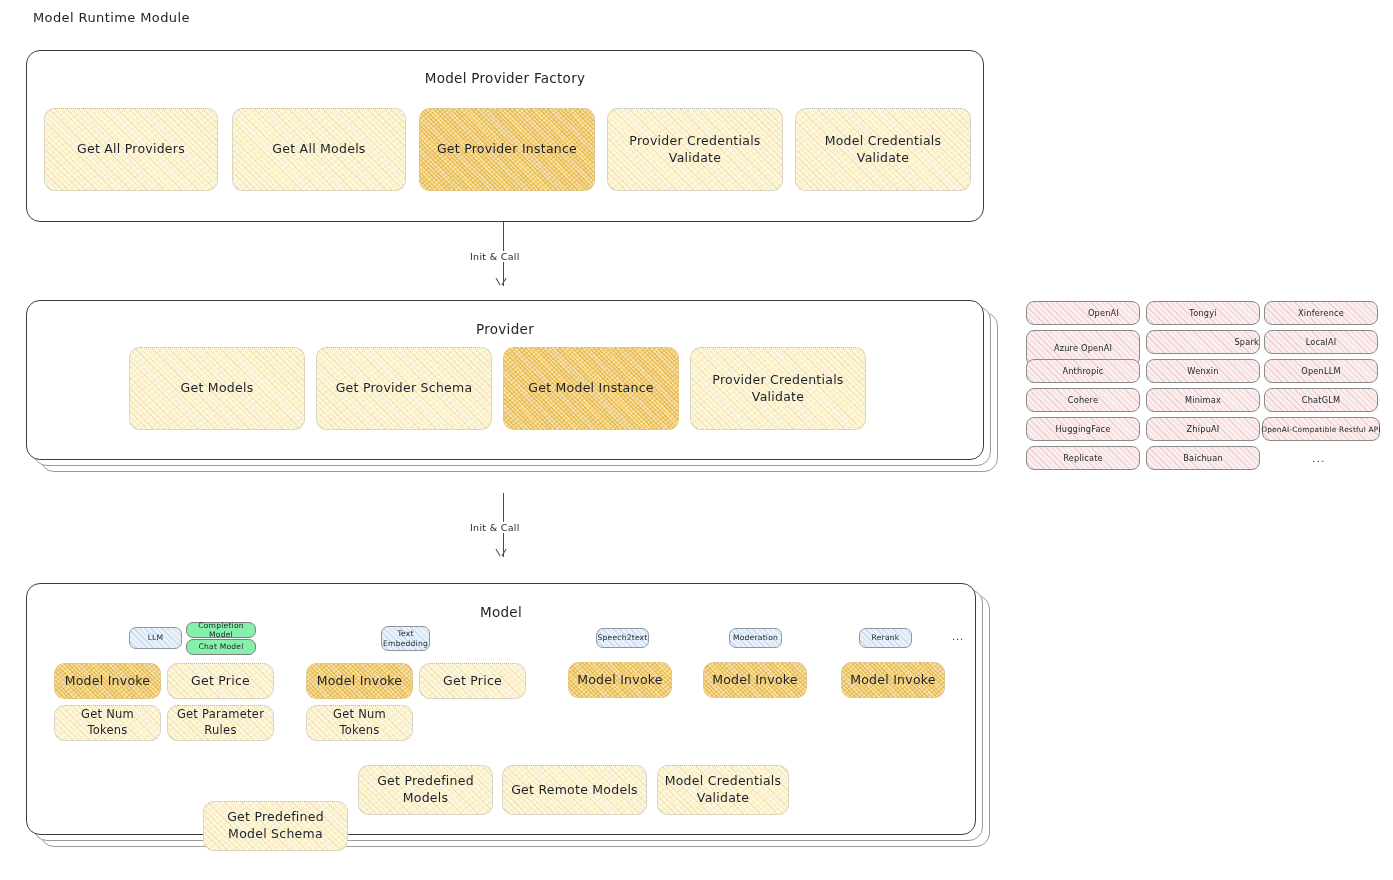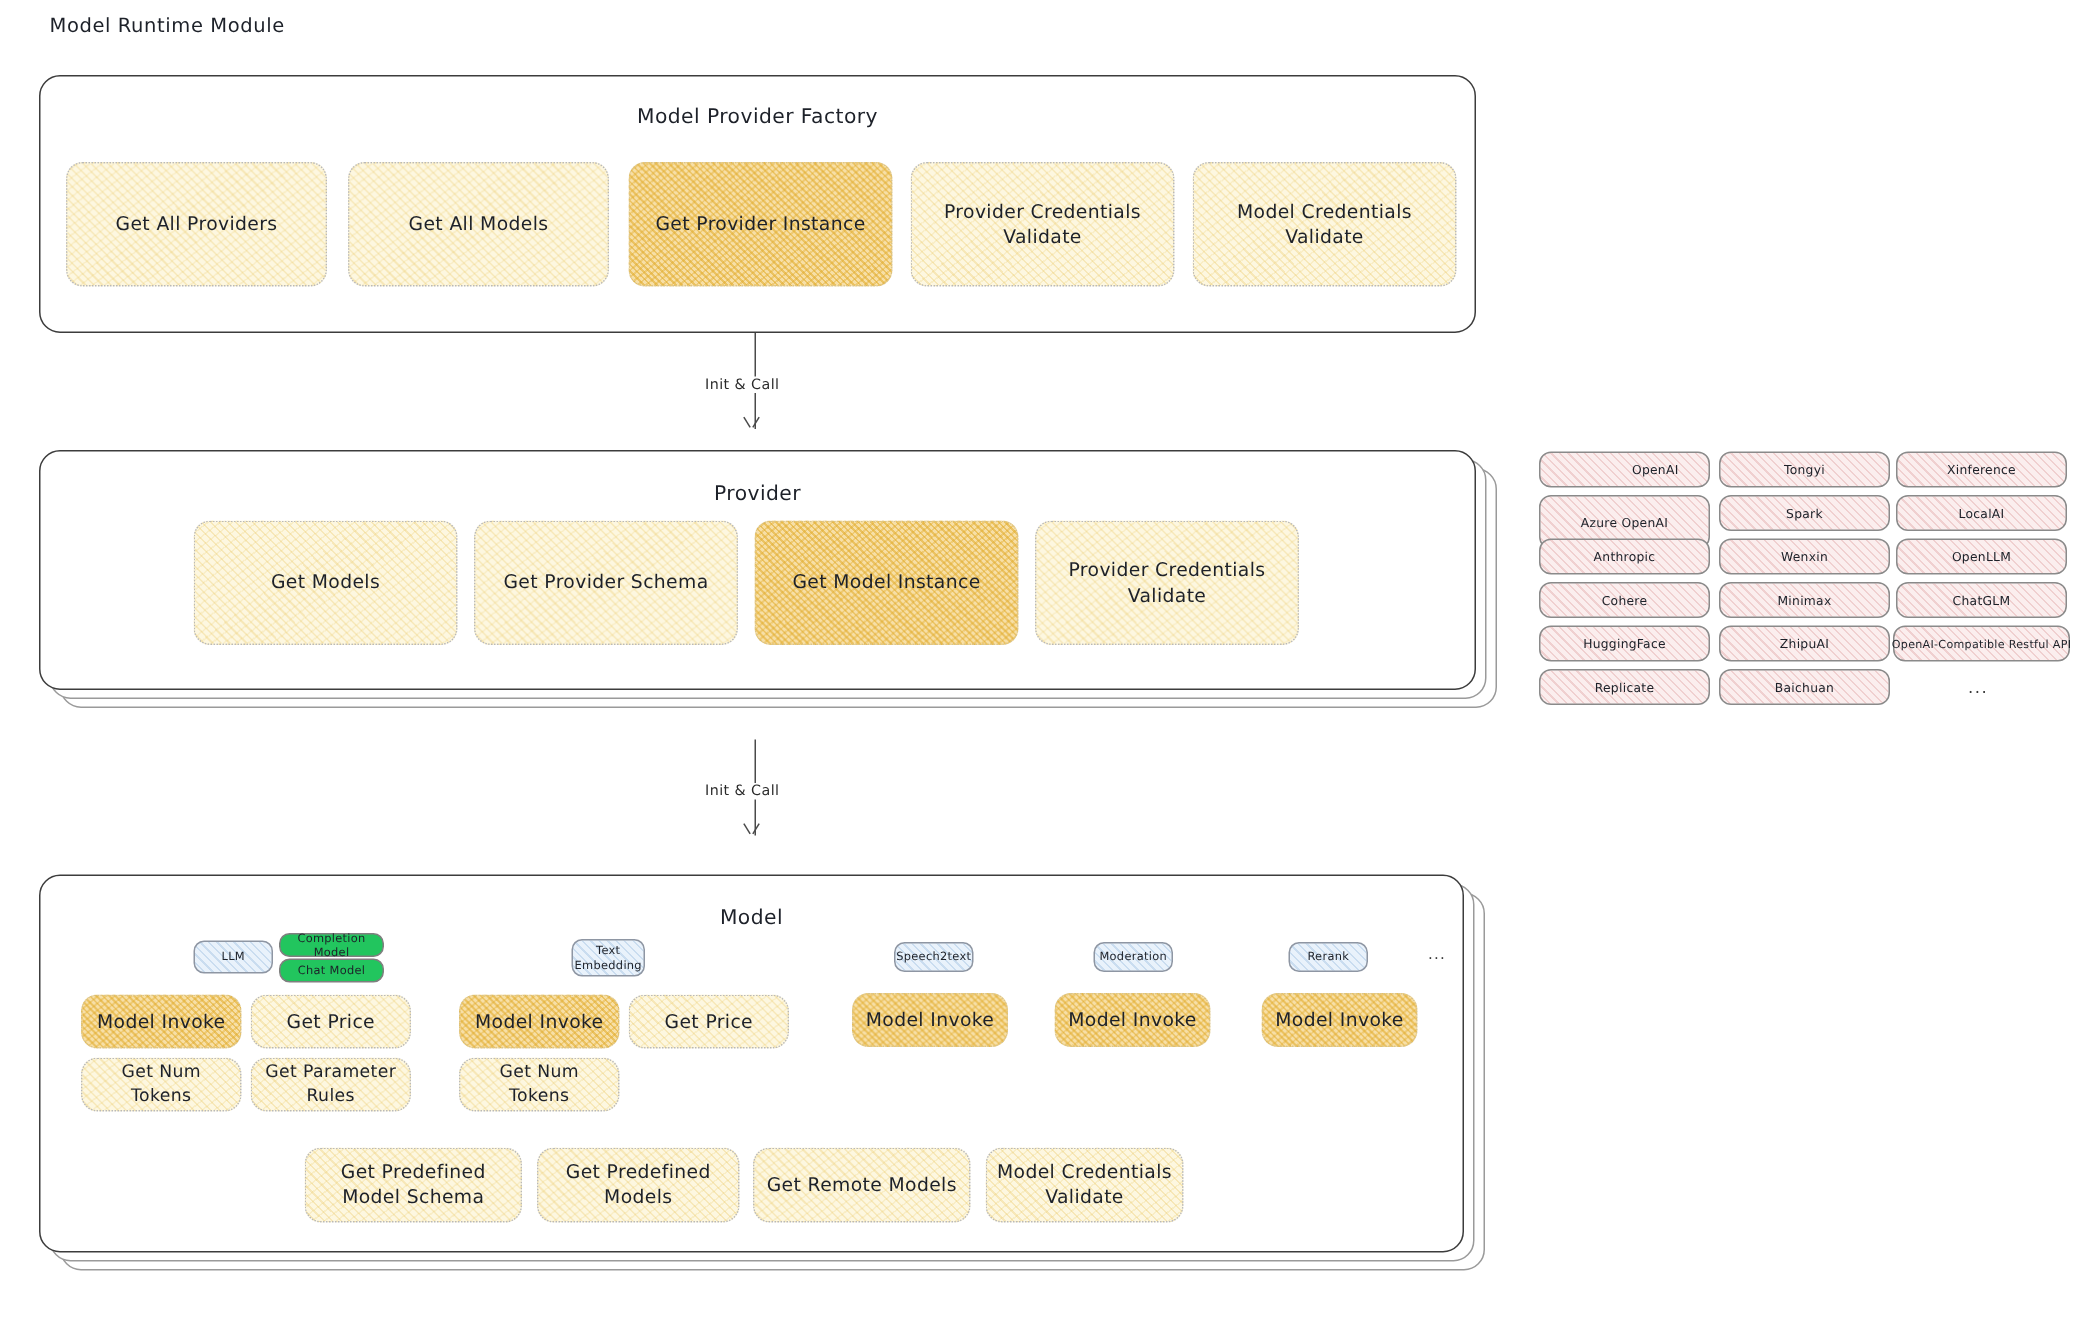--- a/index.html
+++ b/index.html
@@ -146,21 +146,21 @@
     text-align: center;
     font-size: 7.6px;
     line-height: 1.25;
     letter-spacing: .2px;
     color: #1d2129;
     background-color: #e9f2fb;
     background-image:
       repeating-linear-gradient(45deg, rgba(120,165,210,.28) 0 1px, rgba(0,0,0,0) 1px 4px);
   }
   .badge.white {
-    background-color: #22c55e;
+    background-color: #86efac;
     background-image: none;
     border-color: #7f7f7f;
   }
   .dots {
     position: absolute;
     font-size: 10px;
     color: #3a3a3a;
     letter-spacing: .8px;
   }
 </style>
@@ -226,21 +226,21 @@
 <div class="chip" style="left:1026px; top:417px; width:114px; height:24px;">
   <span>HuggingFace</span>
   </div>
 <div class="chip" style="left:1026px; top:446px; width:114px; height:24px;">
   <span>Replicate</span>
   </div>
 
 <div class="chip" style="left:1146px; top:301px; width:114px; height:24px;">
   <span>Tongyi</span>
   </div>
-<div class="chip" style="left:1146px; top:330px; width:114px; height:24px;">
+<div class="chip" style="left:1146px; top:330px; width:114px; height:24px;justify-content:flex-end;">
   <span>Spark</span>
   </div>
 <div class="chip" style="left:1146px; top:359px; width:114px; height:24px;">
   <span>Wenxin</span>
   </div>
 <div class="chip" style="left:1146px; top:388px; width:114px; height:24px;">
   <span>Minimax</span>
   </div>
 <div class="chip" style="left:1146px; top:417px; width:114px; height:24px;">
   <span>ZhipuAI</span>
@@ -326,21 +326,21 @@
 </div>
 
 <div class="badge" style="left:859px; top:628px; width:53px; height:20px;">
   <span>Rerank</span>
 </div>
 <div class="hbox hl" style="left:841px; top:662px; width:104px; height:36px;">
   <span class="lbl">Model Invoke</span>
 </div>
 <div class="dots" style="left:952px; top:631px;">...</div>
 
-<div class="hbox" style="left:203px; top:765px; width:145px; height:50px;">
+<div class="hbox" style="left:203px; top:801px; width:145px; height:50px;">
   <span class="lbl">Get Predefined Model Schema</span>
 </div>
 <div class="hbox" style="left:358px; top:765px; width:135px; height:50px;">
   <span class="lbl">Get Predefined Models</span>
 </div>
 <div class="hbox" style="left:502px; top:765px; width:145px; height:50px;">
   <span class="lbl">Get Remote Models</span>
 </div>
 <div class="hbox" style="left:657px; top:765px; width:132px; height:50px;">
   <span class="lbl">Model Credentials Validate</span>

